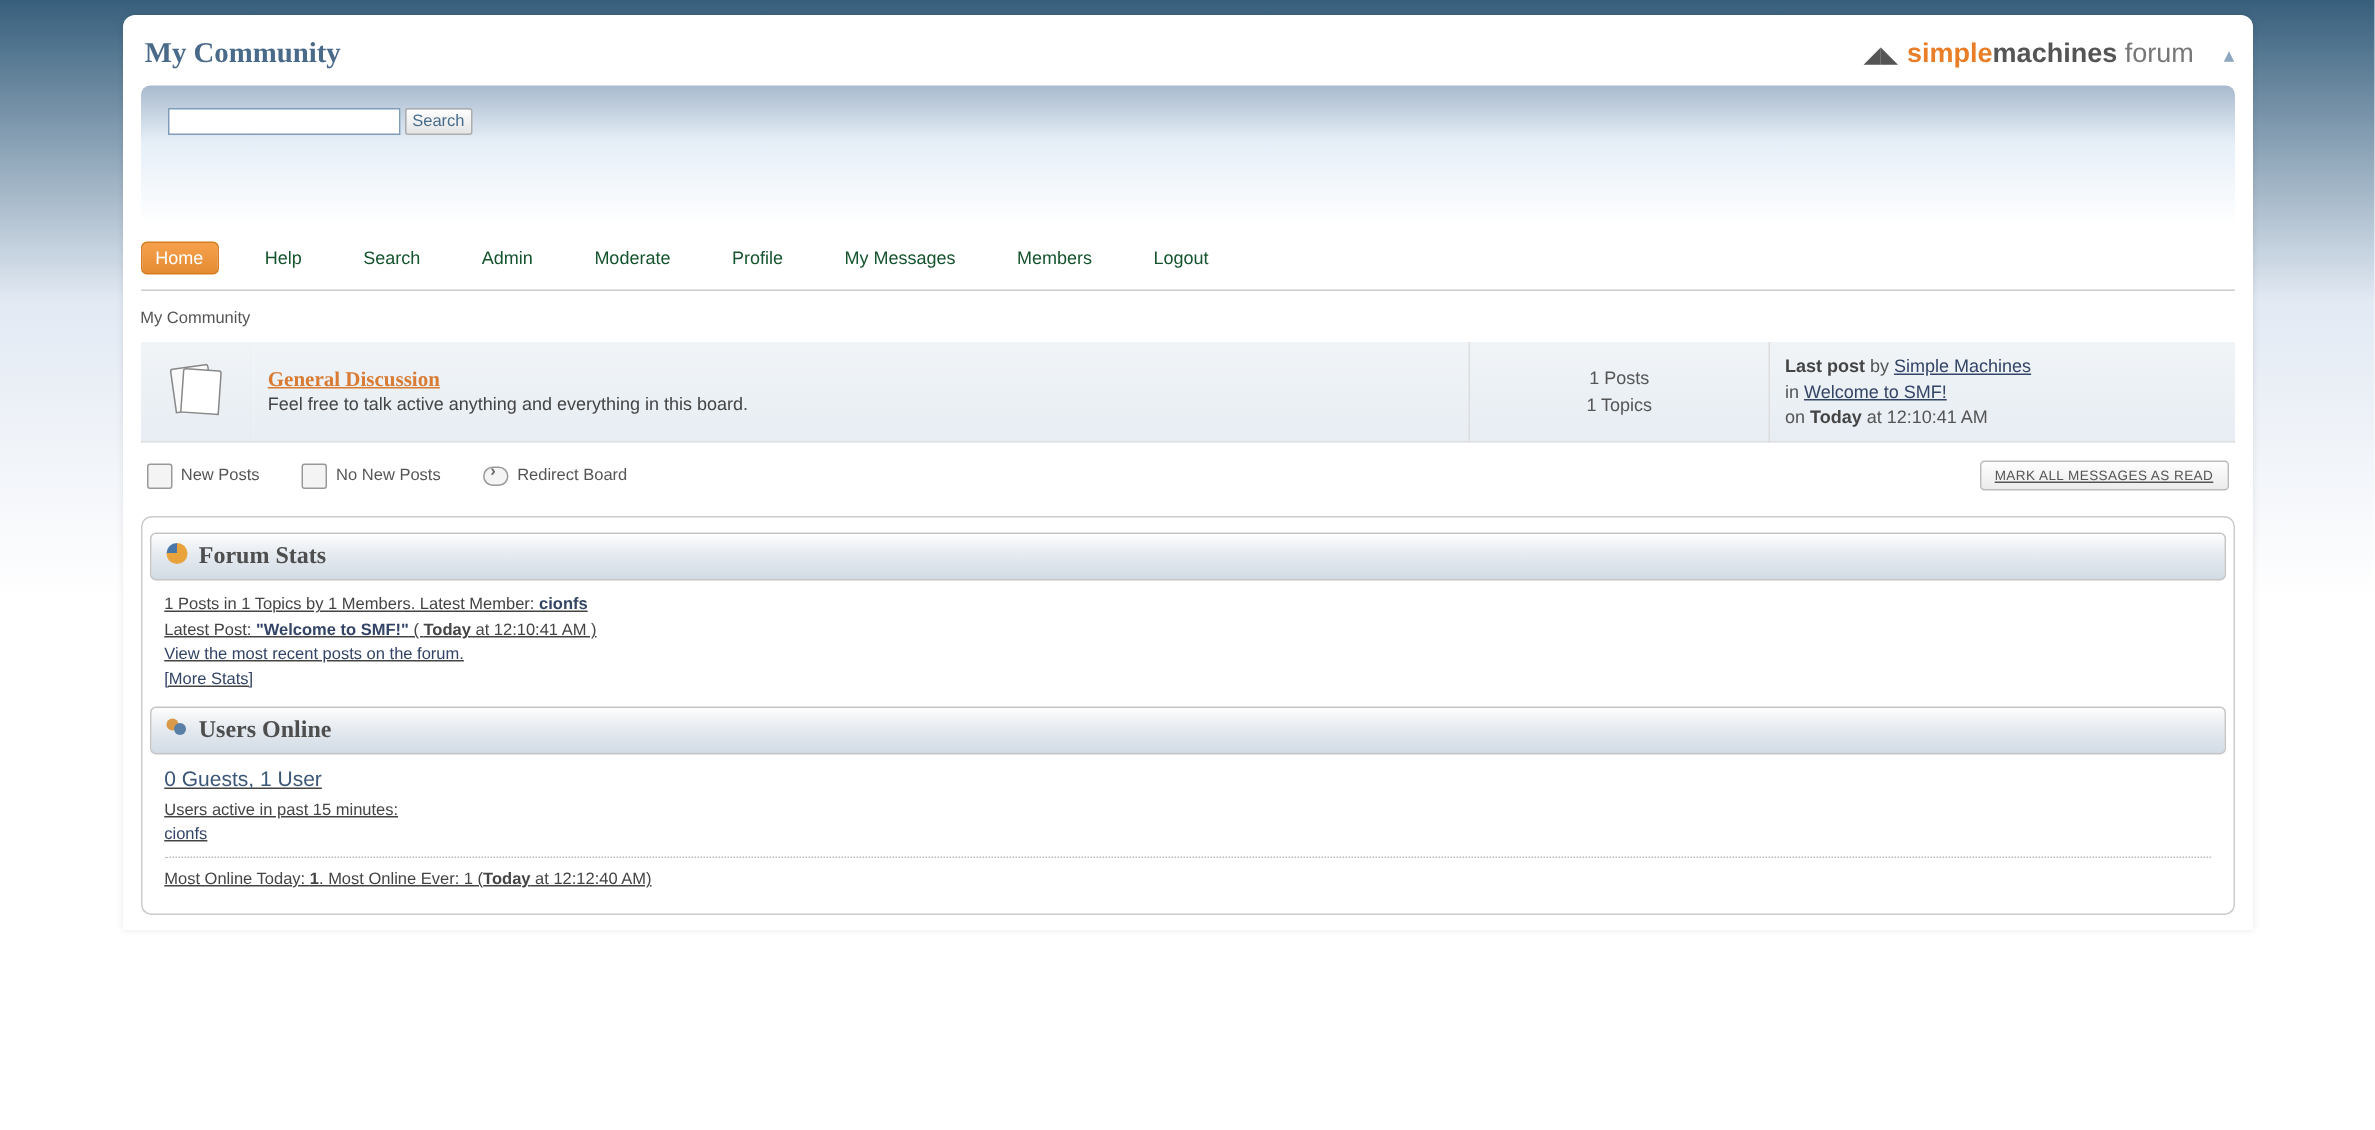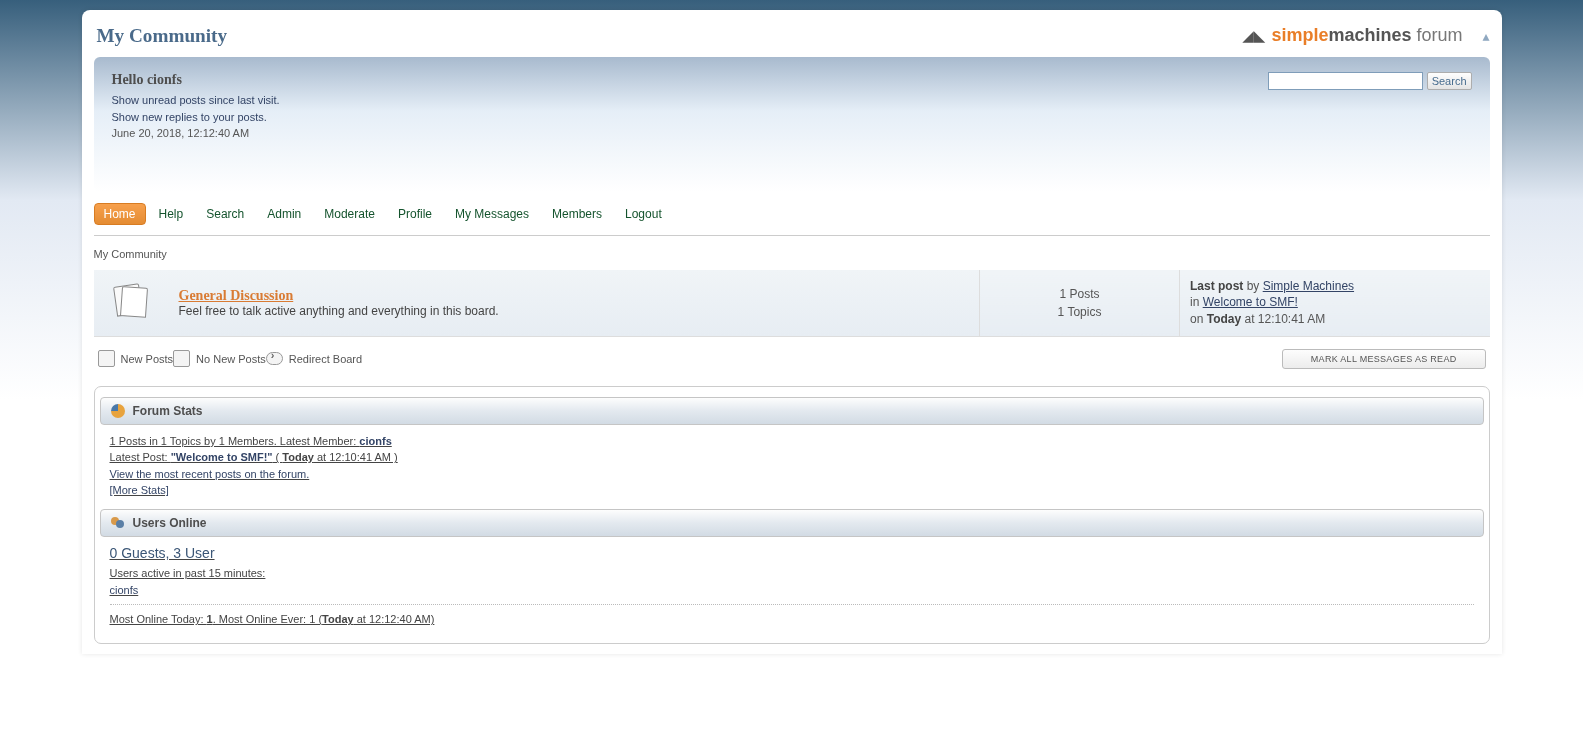--- a/index.html
+++ b/index.html
@@ -42,21 +42,21 @@
 .user-links { font-size: 11px; line-height: 1.5em; color: #444; }
 .user-links a, .link { color: #334466; text-decoration: none; }
 .user-links .datetime { color: #555; }
 .search-news { text-align: right; }
 .search-row { margin-bottom: 10px; }
 .search-row input[type="text"] { width: 155px; border: 1px solid #7f9db9; font-size: 11px; padding: 2px; background: #fff; }
 .search-row .btn { font-size: 11px; border: 1px solid #adadad; background: linear-gradient(#fefefe,#e4e4e4); color: #476c8e; padding: 2px 4px; border-radius:2px; }
 .news-label { font-weight: bold; color: #444; font-size: 11px; }
 .news-text { color: #444; font-size: 11px; }
 .menu-bar { padding: 6px 0 10px 0; border-bottom: 1px solid #ccc; margin-bottom: 12px; }
-.menu-bar ul { list-style: none; display: flex; gap: 3px; text-align: center; }
+.menu-bar ul { list-style: none; display: flex; gap: 21px; text-align: center; }
 .menu-bar li { font-size: 12px; padding: 4px 10px; color: #14532d; cursor: pointer; }
 .menu-bar li.active { background: #f49845; background: linear-gradient(#f7a04c,#e48c33); color: #fff; border-radius: 4px; border: 1px solid #d87c22; padding: 3px 9px; }
 .breadcrumb { font-size: 11px; color: #555; margin-bottom: 10px; }
 .catbg {
   background: linear-gradient(to bottom, #99abbf 0%, #8498af 50%, #6d87a0 100%);
   color: #fff;
   font-family: Arial, sans-serif;
   font-size: 13px;
   font-weight: bold;
   padding: 7px 12px;
@@ -75,36 +75,36 @@
 .board-icon { width: 36px; height: 36px; display:inline-block; position:relative; }
 .board-icon::before{ content:''; position:absolute; width:24px; height:28px; background:#fafafa; border:1px solid #888; border-radius:2px 2px 0 0; left:2px; top:2px; transform:rotate(-8deg); }
 .board-icon::after{ content:''; position:absolute; width:24px; height:28px; background:#fff; border:1px solid #888; border-radius:2px 2px 0 0; left:8px; top:4px; transform:rotate(4deg); }
 .board-title { font-family: Georgia, serif; color: #d97b33; font-weight: bold; font-size: 14px; }
 .board-desc { color: #444; font-size: 12px; }
 .stats-col { width: 200px; text-align:center; border-left:1px solid #ddd; border-right:1px solid #ddd; color: #555; line-height:1.5em; font-size: 11px;}
 .lastpost-col { width: 310px; font-size: 11px; color: #555; line-height: 1.4em; }
 .lastpost-col .lbl { font-weight:bold; color:#444; }
 .lastpost-col a { color:#334466; }
 .legend-row { display:flex; justify-content:space-between; align-items:center; padding: 12px 4px; font-size: 11px; }
-.legend-row .left { display:flex; align-items:center; color:#555;}
+.legend-row .left { display:flex; gap: 28px; align-items:center; color:#555;}
 .legend-item { display:flex; gap:6px; align-items:center; }
 .legend-icon { width:17px; height:17px; border:1px solid #999; background:#f4f4f4; border-radius:2px; display:inline-block; position:relative;}
 .legend-redirect{ width:17px; height:13px; border:1px solid #999; border-radius:8px; background:#f4f4f4; display:inline-block; position:relative; }
 .legend-redirect::after{content:'›'; position:absolute; left:4px; top:-4px; font-weight:bold; color:#666; }
-.mark-read-btn { background: linear-gradient(#fdfdfd,#ececec); border:1px solid #bbb; border-radius:3px; padding:4px 28px; font-size: 9px; letter-spacing:0.3px; color:#555; text-transform:uppercase; cursor:pointer;}
+.mark-read-btn { background: linear-gradient(#fdfdfd,#ececec); border:1px solid #bbb; border-radius:3px; padding:4px 9px; font-size: 9px; letter-spacing:0.3px; color:#555; text-transform:uppercase; cursor:pointer;text-decoration:underline;}
 .info-center-wrap { border: 1px solid #ccc; border-radius: 7px; padding: 5px; margin-top: 5px; }
 .titlebg {
   background: linear-gradient(to bottom, #fdfdfd 0%, #e3e9ef 50%, #d2dbe4 100%);
   border: 1px solid #c5c5c5;
   border-radius: 4px;
   padding: 6px 10px;
-  font-family: Liberation Sans, sans-serif;
+  font-family: Liberation Serif, serif;
   font-weight: bold;
   color: #4e4e4e;
-  font-size: 12px;
+  font-size: 16px;
   display:flex;
   gap: 8px;
 }
 .stats-icon { width:14px; height:14px; border-radius:50%; background: conic-gradient(#e8a33d 0 75%, #4978a8 75% 100%); display:inline-block; }
 .users-icon { width:14px; height:14px; display:inline-block; position:relative; }
 .users-icon::before{content:''; width:8px; height:8px; border-radius:50%; background:#d99a4a; position:absolute; left:0; top:1px;}
 .users-icon::after{content:''; width:8px; height:8px; border-radius:50%; background:#5a7fa6; position:absolute; left:5px; top:4px;}
 .section-body { padding: 8px 10px 10px; font-size: 11px; color: #444; line-height:1.5em;text-decoration:underline; }
 .section-body a { color: #334466; text-decoration:none; }
 .section-body .hl { font-weight: bold; }
@@ -122,28 +122,20 @@
       <div class="logo-area">
         <span class="logo-icon">◢◣</span>
         <span>
           <span class="sm-simple">simple</span><span class="sm-machines">machines</span><span class="sm-forum"> forum</span>
         </span>
         <span class="collapse-top">▴</span>
       </div>
     </div>
 
     <div class="user-panel">
-      <div class="left">
-        <div class="greeting">Hello cionfs</div>
-        <div class="user-links">
-          <a href="#">Show unread posts since last visit.</a><br>
-          <a href="#">Show new replies to your posts.</a><br>
-          <span class="datetime">June 20, 2018, 12:12:40 AM</span>
-        </div>
-      </div>
       <div class="search-news">
         <div class="search-row">
           <input type="text" style="">
           <button class="btn">Search</button>
         </div>
       </div>
     </div>
 
     <div class="menu-bar">
       <ul id="menu-ul">
@@ -211,21 +203,21 @@
         <span>Latest Post: </span><a href="#" class="hl">"Welcome to SMF!"</a><span> ( </span><span class="hl">Today</span><span> at 12:10:41 AM )</span><br>
         <a href="#">View the most recent posts on the forum.</a><br>
         <a href="#">[More Stats]</a>
       </div>
 
       <div class="titlebg">
         <span class="users-icon"></span>
         <span>Users Online</span>
       </div>
       <div class="section-body">
-        <div class="online-count">0 Guests, 3 User</div>
+        <div class="online-count">0 Guests, 1 User</div>
         <span>Users active in past 15 minutes:</span><br>
         <a href="#" class="user-link-red">cionfs</a>
         <div class="dotted-sep"></div>
         <span>Most Online Today: </span><span class="hl">1</span><span>. Most Online Ever: 1 (</span><span class="hl">Today</span><span> at 12:12:40 AM)</span>
       </div>
     </div>
 
   </div>
 </div>
 

